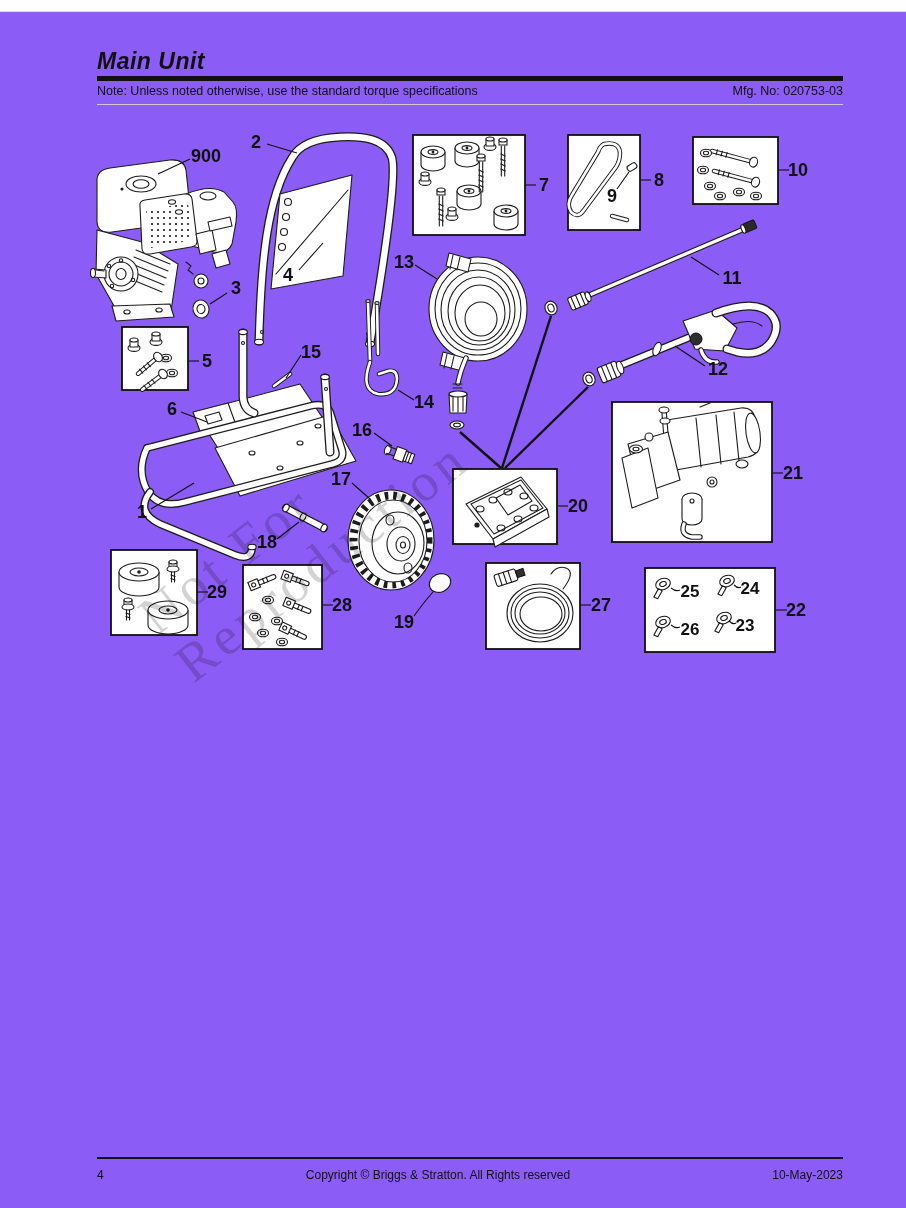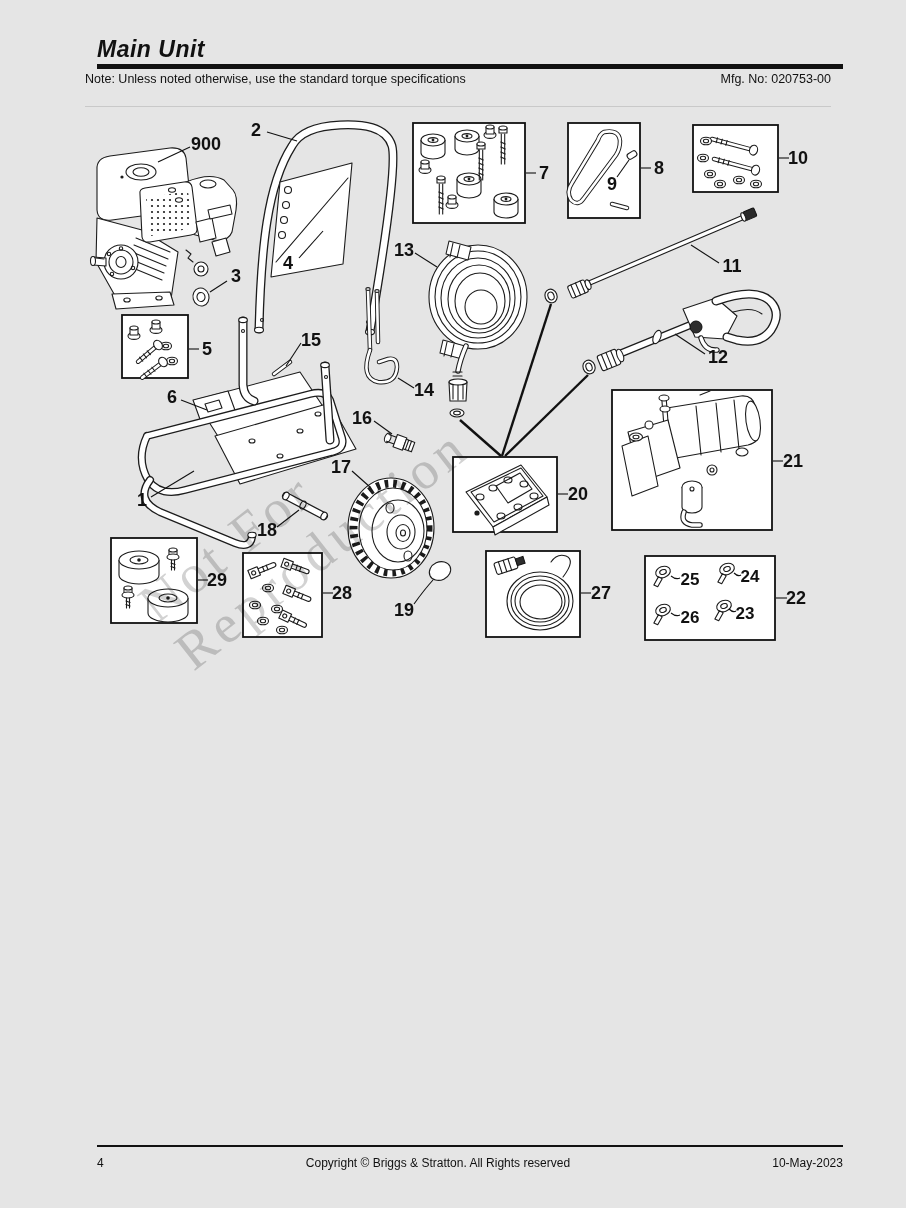--- a/index.html
+++ b/index.html
@@ -1,20 +1,20 @@
 <!DOCTYPE html>
 <html><head>
 <meta charset="utf-8">
 <style>
   html,body{margin:0;padding:0;background:#ffffff;}
   body{width:906px;height:1208px;position:relative;font-family:"Liberation Sans",sans-serif;color:#111;}
-  .page{position:absolute;inset:0;background:#e5e5e5;outline:1px solid #d9d9d9;}
+  .page{position:absolute;inset:0;background:#8b5cf6;outline:1px solid #d9d9d9;margin-top:12px;}
   .hdr-title{position:absolute;left:97px;top:36px;font-size:23px;font-weight:bold;font-style:italic;letter-spacing:.5px;}
   .hdr-bar{position:absolute;left:97px;top:64px;width:746px;height:5px;background:#111;}
-  .hdr-row{position:absolute;left:85px;top:72px;width:746px;font-size:12.5px;display:flex;justify-content:space-between;border-bottom:1px solid #c9c9c9;padding-bottom:20px;}
+  .hdr-row{position:absolute;left:97px;top:72px;width:746px;font-size:12.5px;display:flex;justify-content:space-between;border-bottom:1px solid #c9c9c9;padding-bottom:6px;}
   .ftr-bar{position:absolute;left:97px;top:1145px;width:746px;height:2px;background:#111;}
   .ftr-row{position:absolute;left:97px;top:1156px;width:746px;font-size:12px;display:flex;justify-content:space-between;}
   .ftr-page{position:absolute;left:0;right:0;text-align:center;top:0;}
   .ftr-row>div{position:relative;z-index:1;background:transparent;}
   svg{position:absolute;left:0;top:0;}
   .ln{fill:none;stroke:#1c1c1c;stroke-width:1.1;stroke-linecap:round;stroke-linejoin:round;}
   .fw{fill:#fff;stroke:#1c1c1c;stroke-width:1.1;stroke-linejoin:round;}
   .box{fill:#fff;stroke:#111;stroke-width:1.8;}
   .cap{font:bold 18px "Liberation Sans",sans-serif;fill:#111;}
   .capS{font:bold 17px "Liberation Sans",sans-serif;fill:#111;}
@@ -32,21 +32,21 @@
 </style>
 </head>
 <body>
 
 <div class="page">
 
   <div class="hdr-title">Main Unit</div>
   <div class="hdr-bar"></div>
   <div class="hdr-row">
     <span>Note: Unless noted otherwise, use the standard torque specifications</span>
-    <span>Mfg. No: 020753-00</span>
+    <span>Mfg. No: 020753-03</span>
   </div>
 
   <svg width="906" height="1208" viewBox="0 0 906 1208">
     <defs>
       <pattern id="dots" width="6" height="6" patternUnits="userSpaceOnUse">
         <circle cx="2" cy="2" r="1.1" fill="#1c1c1c"></circle>
       </pattern>
       <g id="washer2">
         <ellipse rx="5.5" ry="3.8" class="fw"></ellipse>
           <ellipse rx="2.6" ry="1.8" class="ln"></ellipse>

